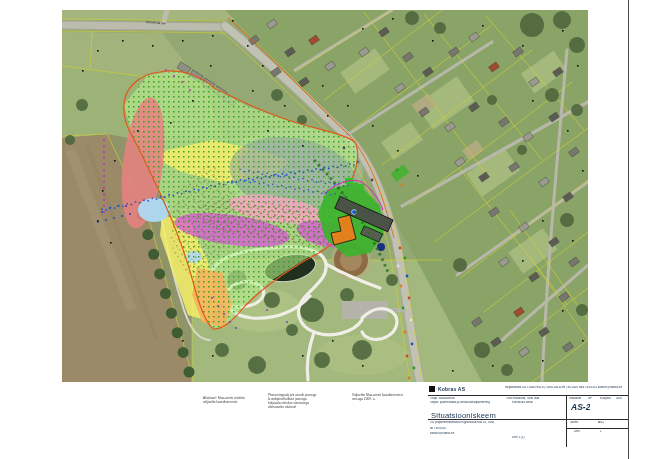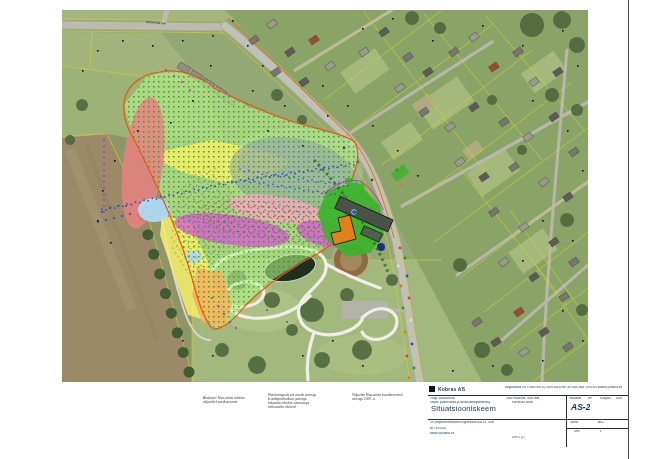--- a/index.html
+++ b/index.html
@@ -4,21 +4,21 @@
 <style>
   html,body{margin:0;padding:0;background:#fff;}
   .page{position:relative;width:650px;height:459px;background:#ffffff;
         font-family:"Liberation Sans",sans-serif;overflow:hidden;}
   .frame-line{position:absolute;background:#4a4a4a;}
   .note{position:absolute;font-size:3.2px;line-height:4.1px;color:#3c3c3c;}
   .note div{white-space:nowrap;overflow:hidden;}
   .tb{position:absolute;color:#16314e;white-space:nowrap;overflow:hidden;}
   .tb-tiny{font-size:2.9px;line-height:3.4px;}
   .tb-logo-text{font-size:5px;font-weight:bold;letter-spacing:.2px;}
-  .tb-title{font-size:7.6px;letter-spacing:.2px;}
+  .tb-title{font-size:7.6px;letter-spacing:.2px;margin-top:7px;}
   .tb-number{font-size:8.5px;font-style:italic;font-weight:bold;}
   .hline{position:absolute;height:1px;background:#2b2b2b;}
   .vline{position:absolute;width:1px;background:#2b2b2b;}
   .logo-box{position:absolute;background:#111;}
 </style>
 </head>
 <body>
 
 <div class="page">
 

